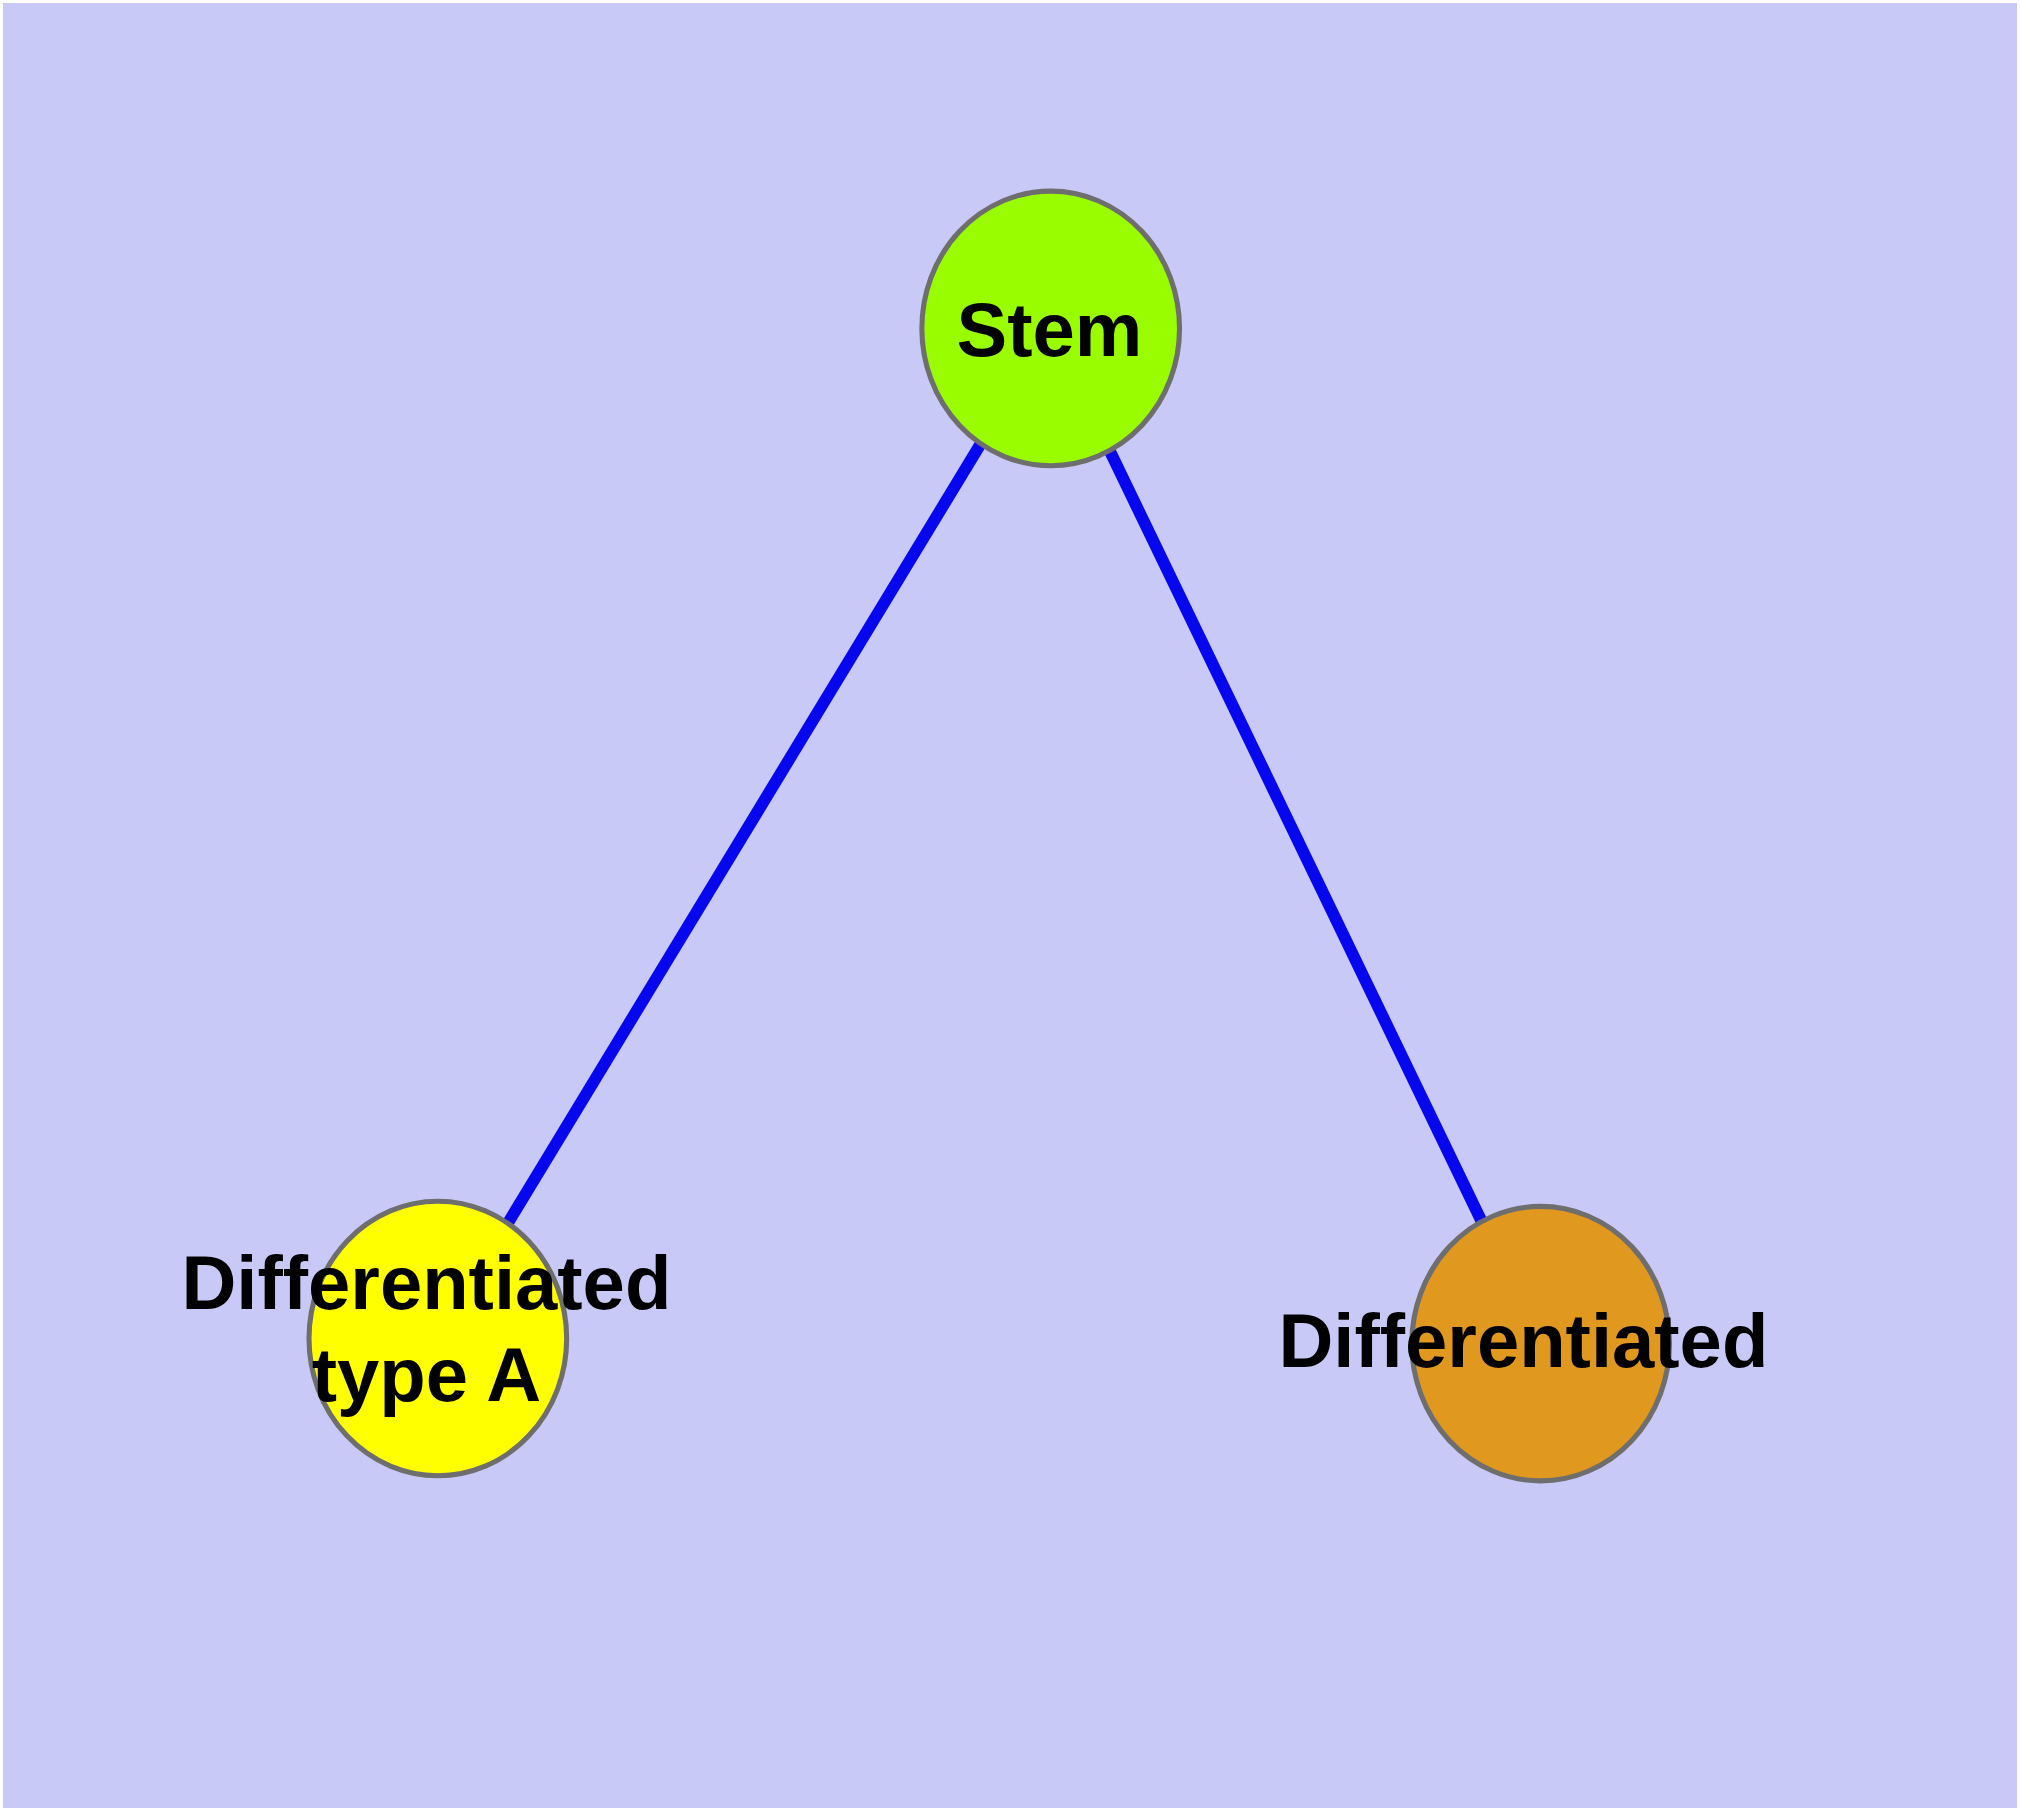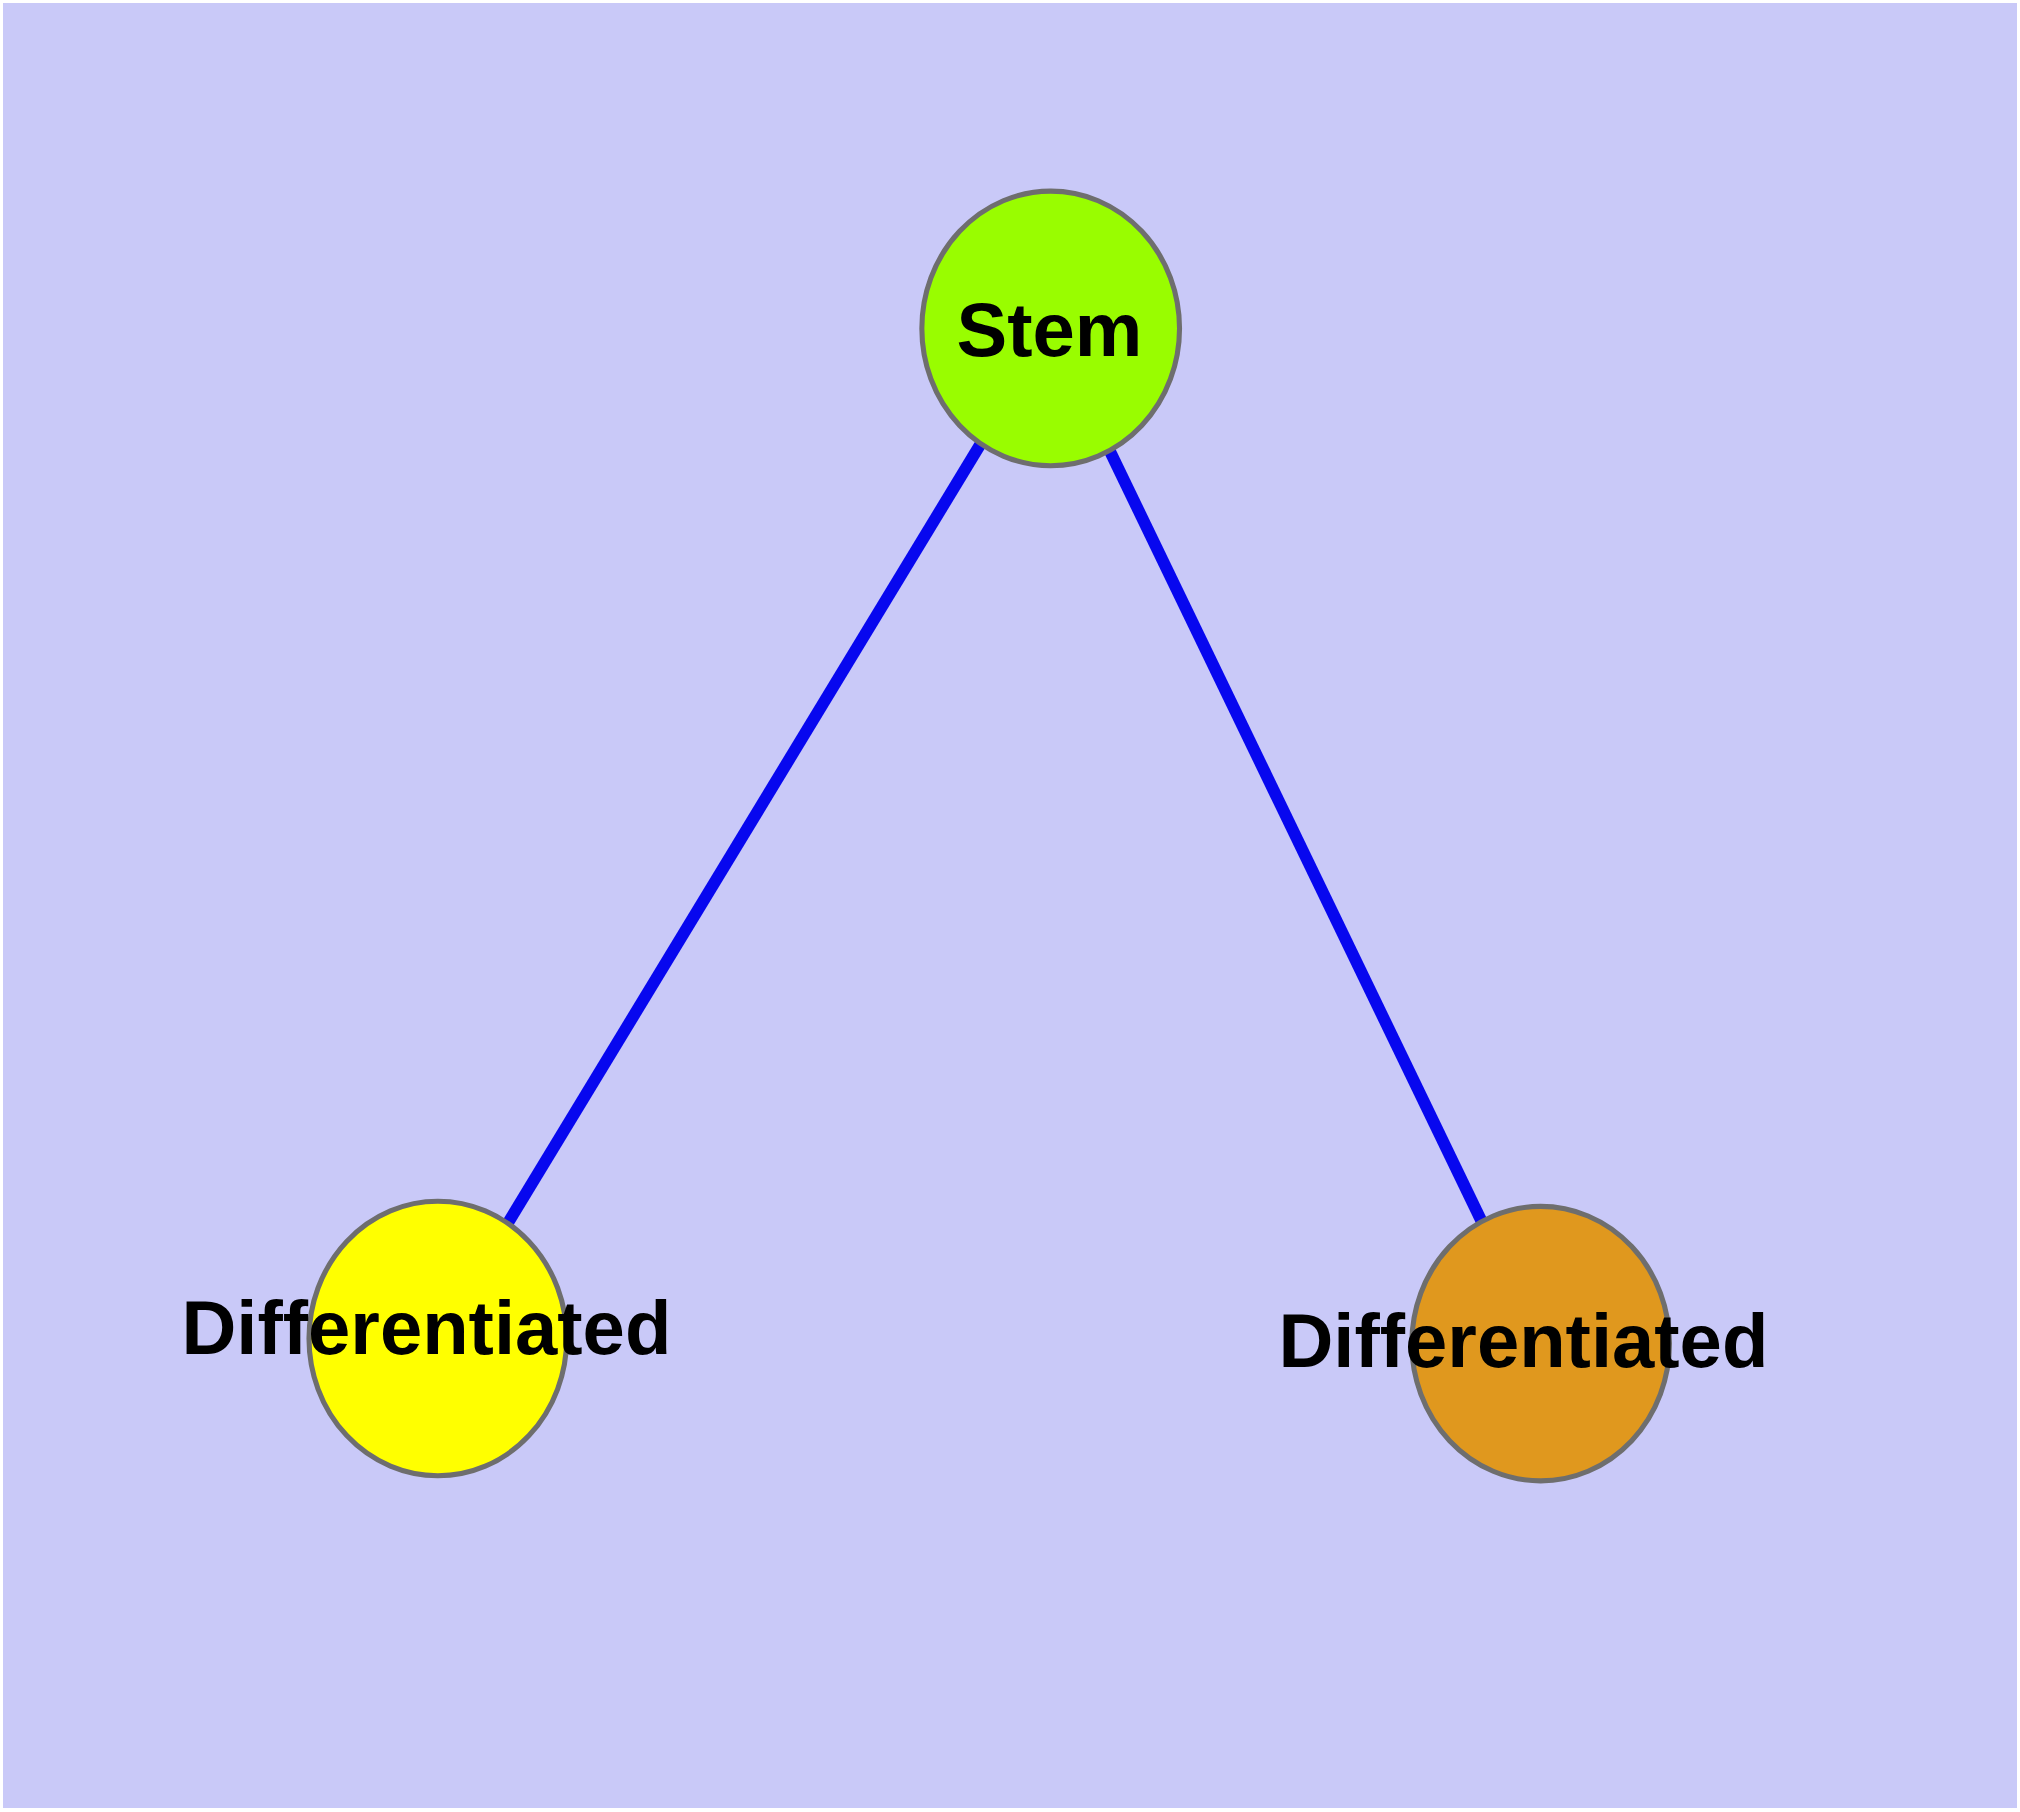--- a/index.html
+++ b/index.html
@@ -54,19 +54,20 @@
 
     <ellipse cx="513" cy="1576" rx="152" ry="162" stroke-width="6" fill="#FFFF00" stroke="#6E6E6E"></ellipse>
 
     <ellipse cx="1814" cy="1582" rx="152" ry="162" stroke-width="6" fill="#E0981E" stroke="#6E6E6E"></ellipse>
   </svg>
 
   <div class="node-label" style="left:1046px; top:327px;">Stem</div>
 
   <div class="node-label" style="left:423px; top:1325px;">
     <div>Differentiated</div>
+    <div>type A</div>
   </div>
 
   <div class="node-label" style="left:1520px; top:1338px;">
     <div>Differentiated</div>
   </div>
 </div>
 
 
 </body></html>

